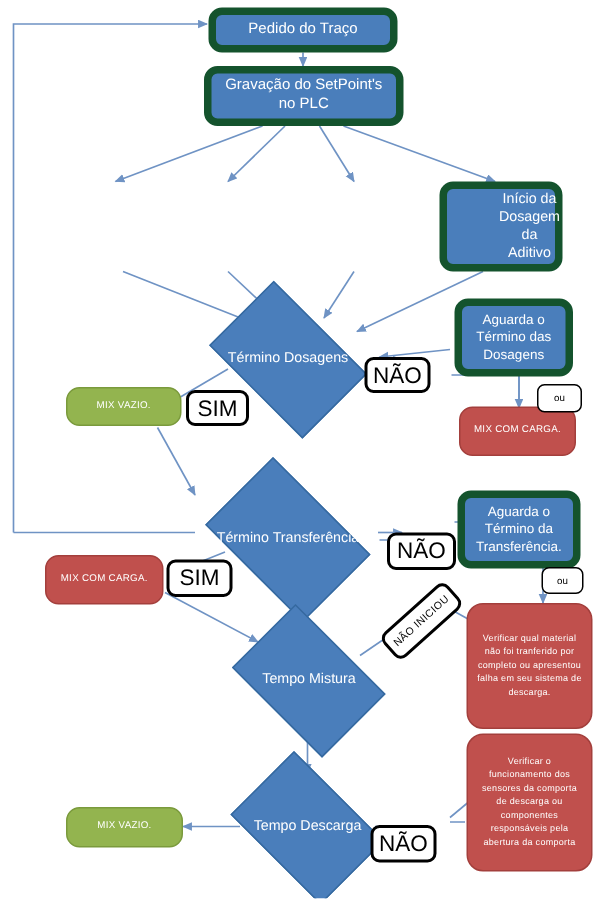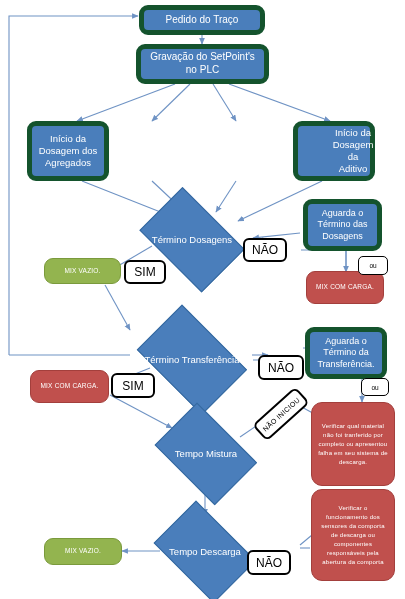--- a/index.html
+++ b/index.html
@@ -86,21 +86,21 @@
   .tag{
     position:absolute;
     box-sizing:border-box;
     background:#ffffff;
     border:2px solid #000000;
     border-radius:6px;
     display:flex;
     align-items:center;
     justify-content:center;
     color:#000;
-    font-size:12px;
+    font-size:15px;
     z-index:4;
   }
   .tag.small{ font-size:6.5px; border-width:1.6px; border-radius:5px;}
   .tag.rot{
     transform:rotate(-42deg);
     font-size:7px;
     letter-spacing:.3px;
   }
 </style>
 </head>
@@ -173,23 +173,20 @@
   </svg>
 
   <div class="node proc big" style="left:139px;top:5px;width:126px;height:30px;">
     <span>Pedido do Traço</span>
   </div>
 
   <div class="node proc big" style="left:136px;top:44px;width:133px;height:40px;">
     <span>Gravação do SetPoint's no PLC</span>
   </div>
 
-  <div class="node proc" style="left:27px;top:121px;width:82px;height:60px;">
-    <span>Início da Dosagem dos Agregados</span>
-  </div>
 
 
 
   <div class="node proc" style="left:293px;top:121px;width:82px;height:60px;padding-left:42px;">
     <span>Início da Dosagem da Aditivo</span>
   </div>
 
   <div class="diamond" style="left:131px;top:198px;width:122px;height:84px;">
     <div class="shape"></div>
     <div class="dlabel">Término Dosagens</div>

